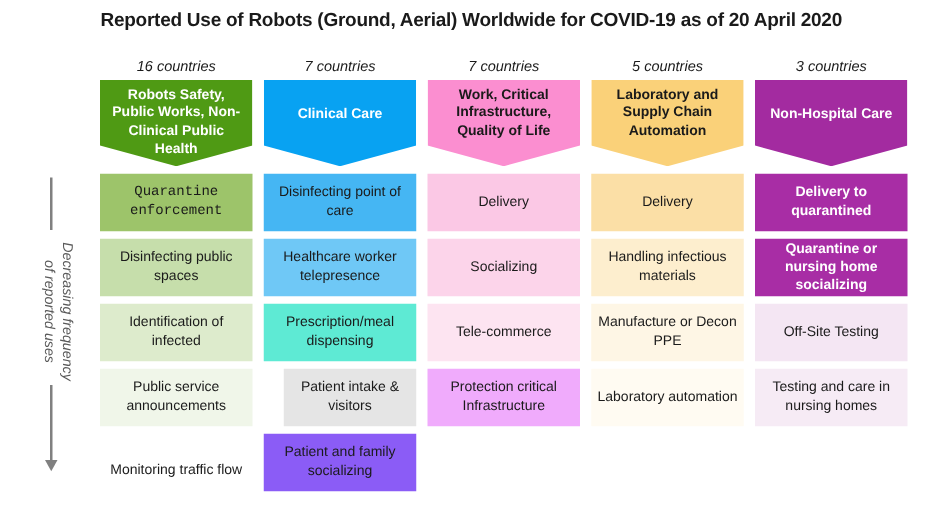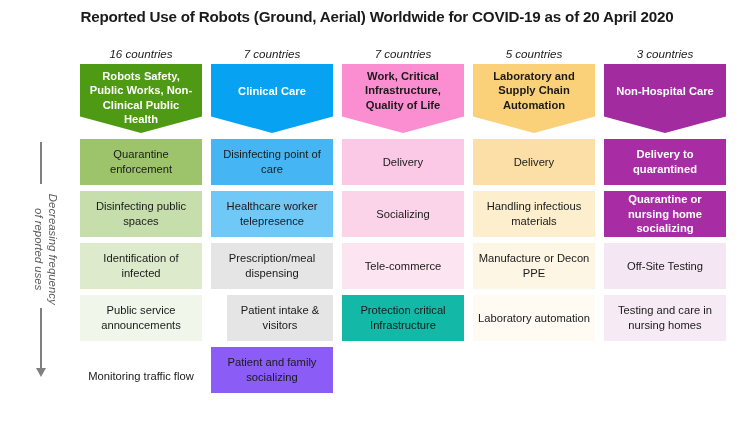--- a/index.html
+++ b/index.html
@@ -167,21 +167,21 @@
   </div>
 
   <div class="columns" id="columns-container">
       <div class="column" style="left: 0px;">
         <div class="col-count">16 countries</div>
         <div class="col-header" style="background: rgb(79, 154, 20);">
           <div class="col-header-text" style="color: rgb(255, 255, 255);">Robots Safety, Public Works, Non-Clinical Public Health</div>
         </div>
         <div class="cells">
           <div class="cell" style="background: rgb(157, 196, 106);">
-            <div class="cell-text" style="color: rgb(26, 26, 26);">Quarantine enforcement</div>
+            <div class="cell-text" style="color: rgb(26, 26, 26); font-family: Liberation Mono, monospace;">Quarantine enforcement</div>
           </div>
           <div class="cell" style="background: rgb(198, 222, 171);">
             <div class="cell-text" style="color: rgb(26, 26, 26);">Disinfecting public spaces</div>
           </div>
           <div class="cell" style="background: rgb(221, 235, 204);">
             <div class="cell-text" style="color: rgb(26, 26, 26);">Identification of infected</div>
           </div>
           <div class="cell" style="background: rgb(240, 246, 233);">
             <div class="cell-text" style="color: rgb(26, 26, 26);">Public service announcements</div>
           </div>
@@ -195,21 +195,21 @@
         <div class="col-header centered" style="background: rgb(8, 162, 242);">
           <div class="col-header-text" style="color: rgb(255, 255, 255);">Clinical Care</div>
         </div>
         <div class="cells">
           <div class="cell" style="background: rgb(69, 182, 243);">
             <div class="cell-text" style="color: rgb(26, 26, 26);">Disinfecting point of care</div>
           </div>
           <div class="cell" style="background: rgb(111, 200, 246);">
             <div class="cell-text" style="color: rgb(26, 26, 26);">Healthcare worker telepresence</div>
           </div>
-          <div class="cell" style="background: #e5e5e5;">
+          <div class="cell" style="background: #5eead4;">
             <div class="cell-text" style="color: rgb(26, 26, 26);">Prescription/meal dispensing</div>
           </div>
           <div class="cell" style="background: #e5e5e5; margin-left: 16px;">
             <div class="cell-text" style="color: rgb(26, 26, 26);">Patient intake &amp; visitors</div>
           </div>
           <div class="cell" style="background: #8b5cf6;">
             <div class="cell-text" style="color: rgb(26, 26, 26);">Patient and family socializing</div>
           </div>
         </div>
       </div>
@@ -221,21 +221,21 @@
         <div class="cells">
           <div class="cell" style="background: rgb(251, 200, 229);">
             <div class="cell-text" style="color: rgb(26, 26, 26);">Delivery</div>
           </div>
           <div class="cell" style="background: rgb(252, 212, 234);">
             <div class="cell-text" style="color: rgb(26, 26, 26);">Socializing</div>
           </div>
           <div class="cell" style="background: rgb(253, 228, 241);">
             <div class="cell-text" style="color: rgb(26, 26, 26);">Tele-commerce</div>
           </div>
-          <div class="cell" style="background: #14b8a6;">
+          <div class="cell" style="background: #f0abfc;">
             <div class="cell-text" style="color: rgb(26, 26, 26);">Protection critical Infrastructure</div>
           </div>
         </div>
       </div>
       <div class="column" style="left: 393px;">
         <div class="col-count">5 countries</div>
         <div class="col-header" style="background: rgb(250, 209, 121);">
           <div class="col-header-text" style="color: rgb(26, 26, 26);">Laboratory and Supply Chain Automation</div>
         </div>
         <div class="cells">

